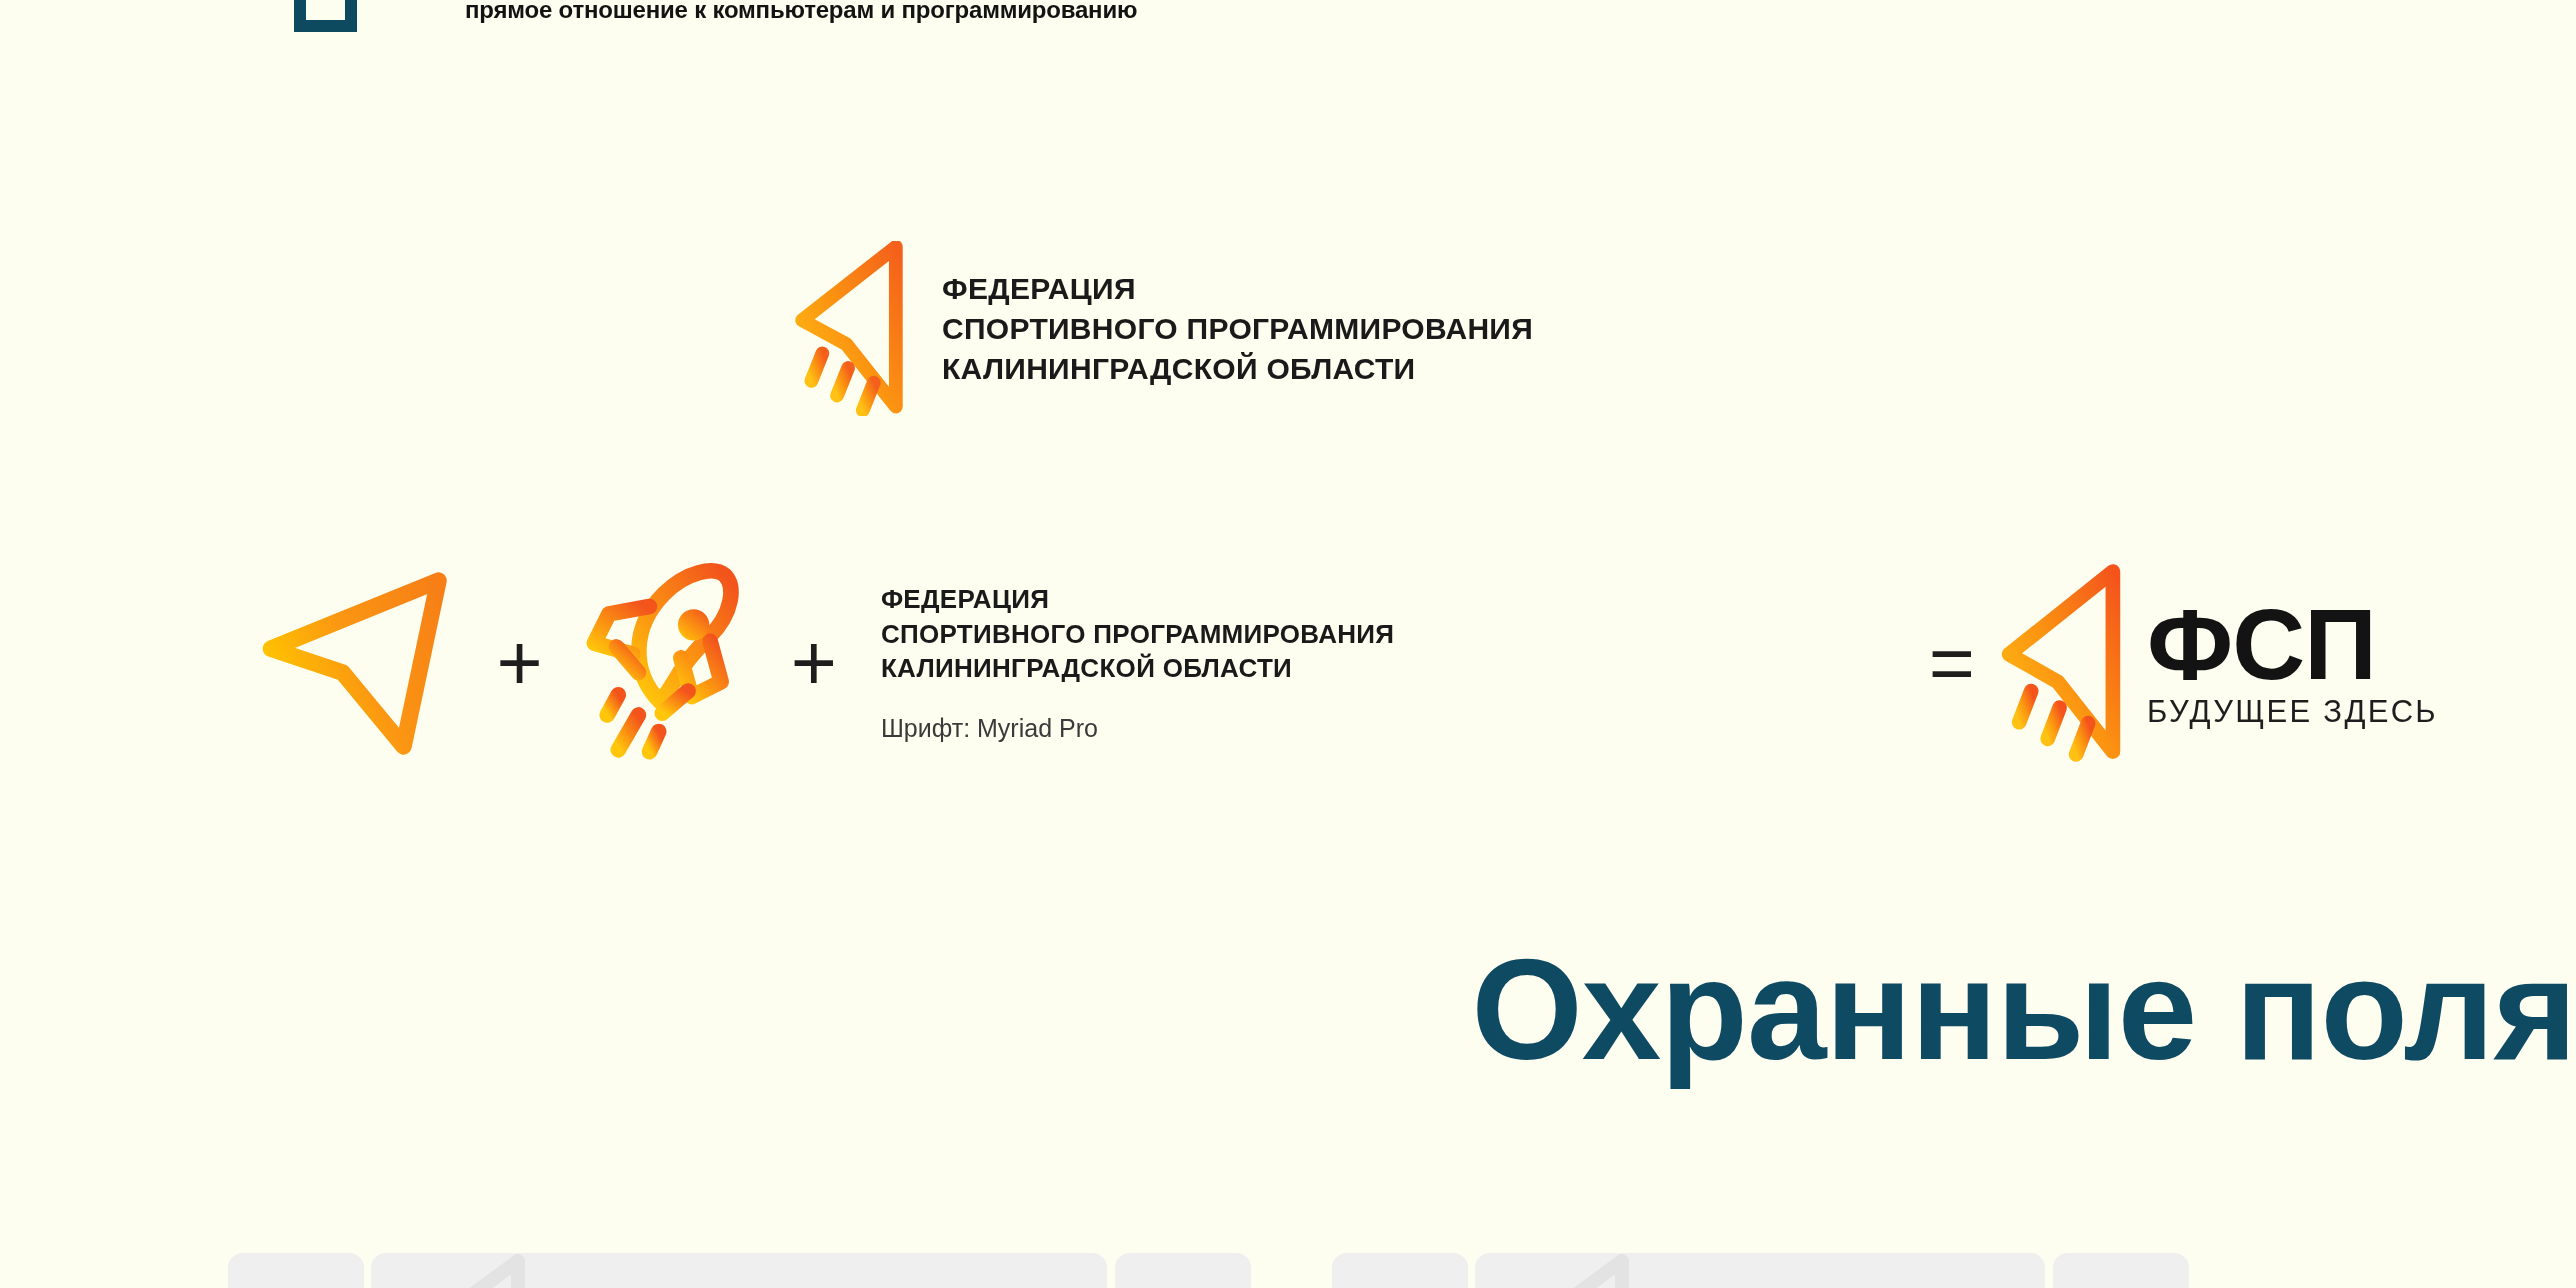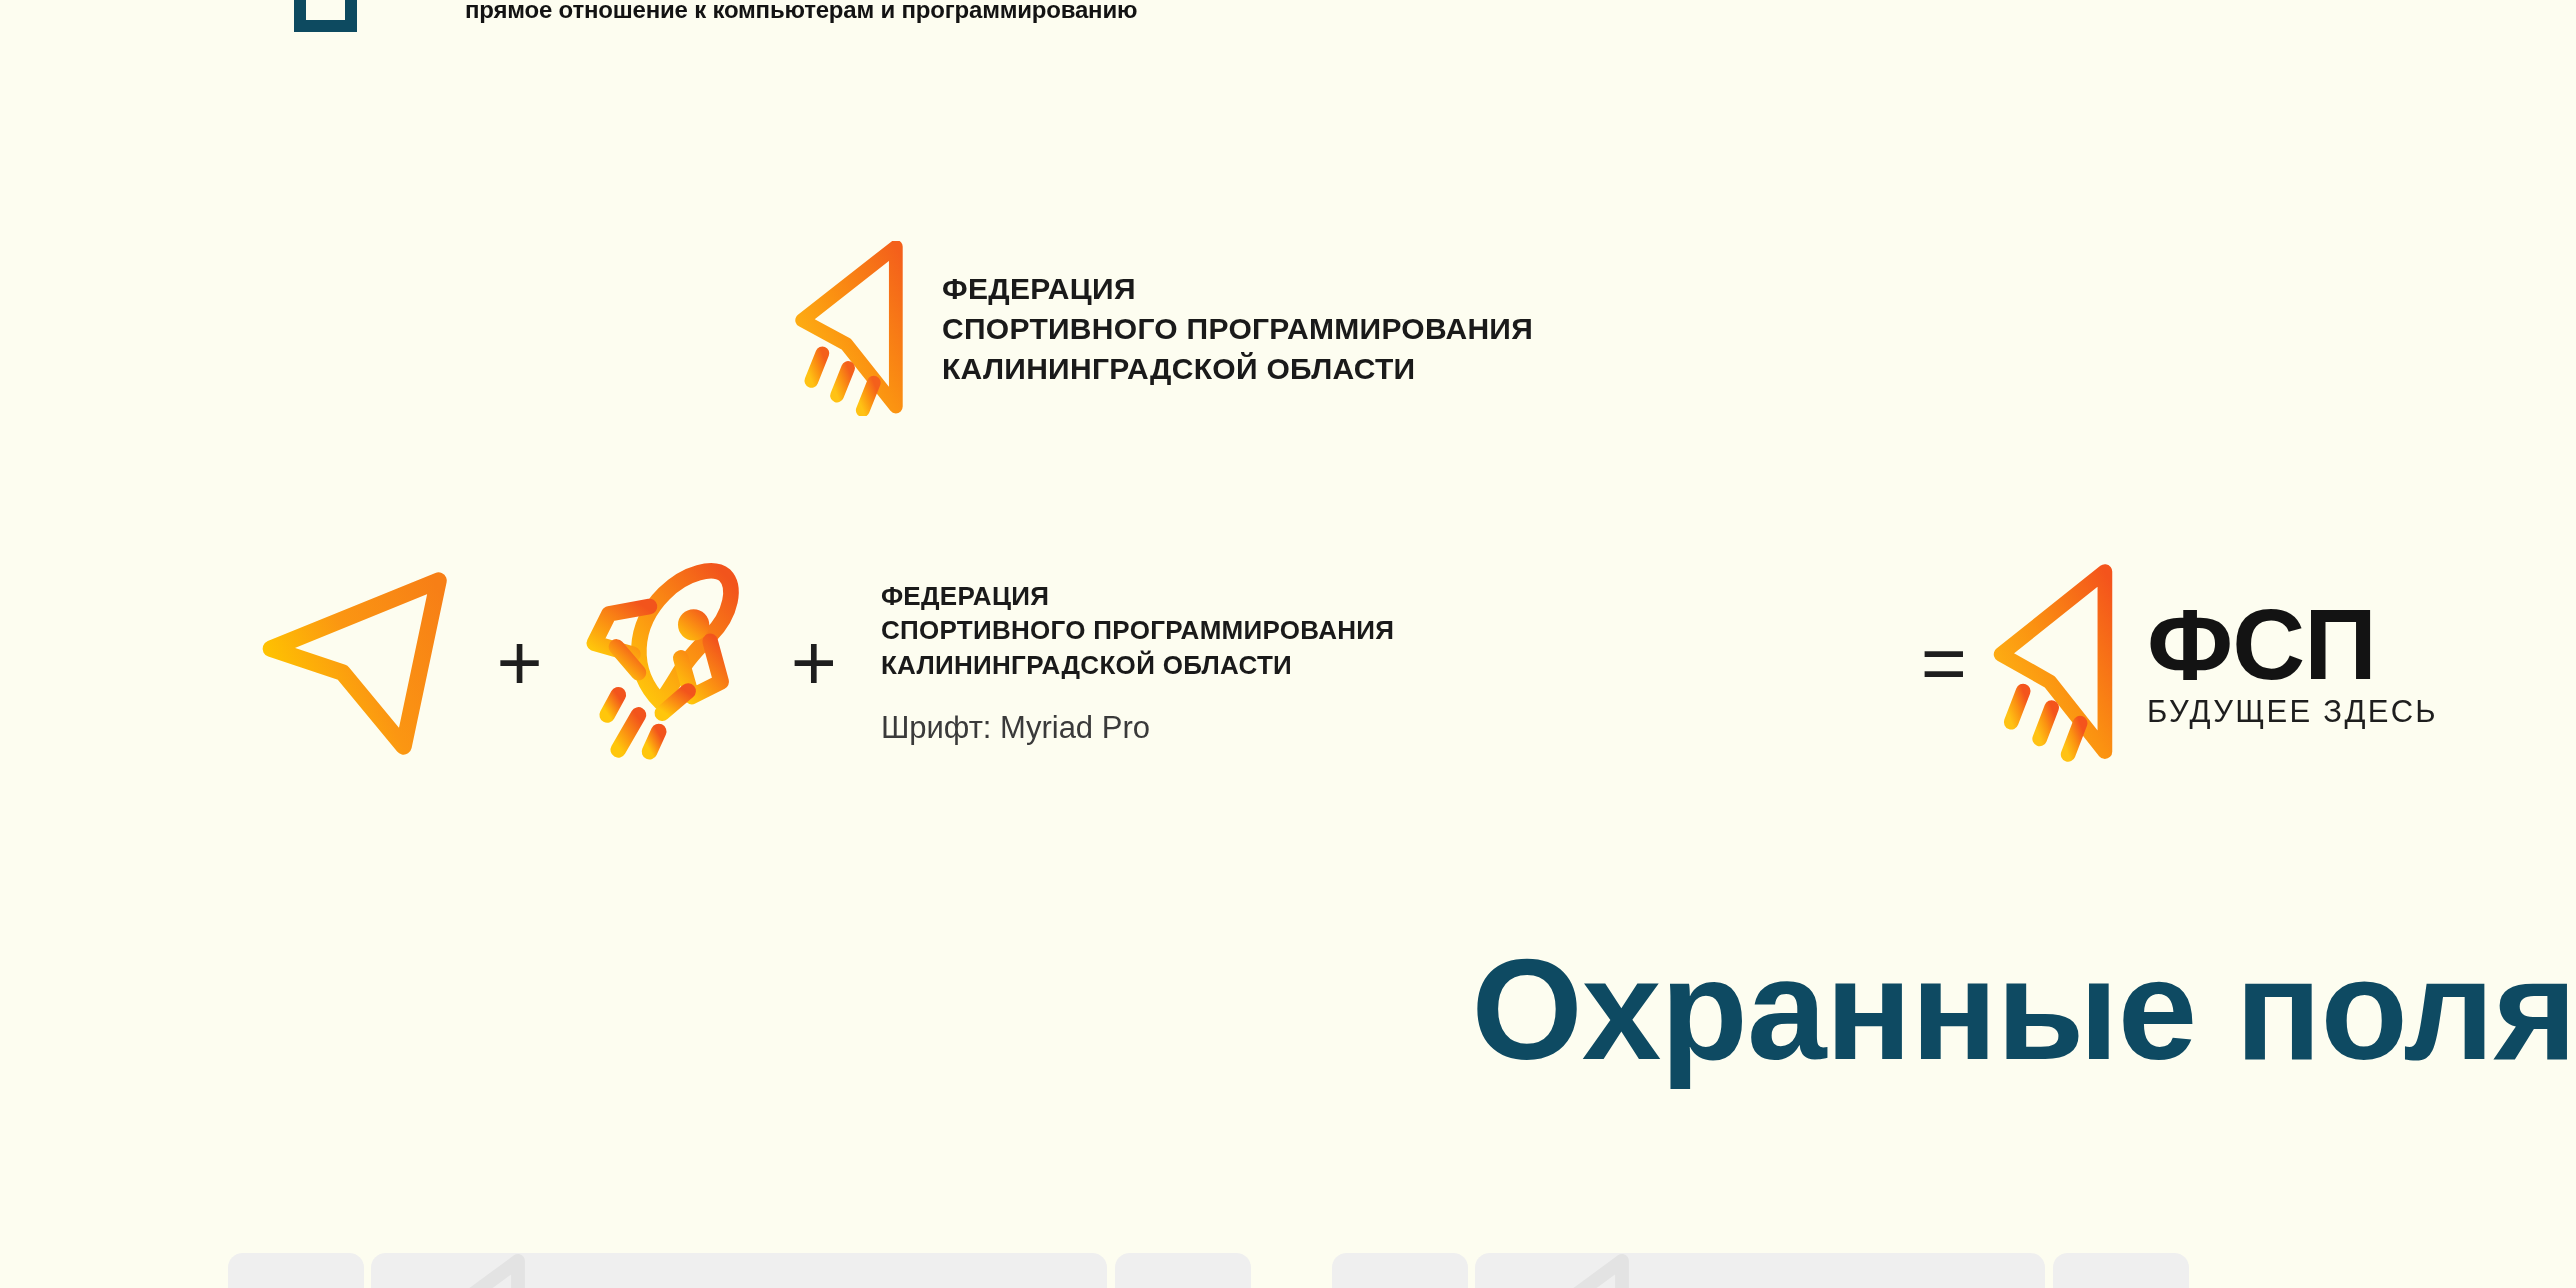--- a/index.html
+++ b/index.html
@@ -103,32 +103,32 @@
   .f-words .line {
     font-size:26px;
     font-weight:700;
     letter-spacing:0.3px;
     color:#1A1A1A;
     line-height:1.33;
     white-space:nowrap;
   }
   .f-words .fontnote {
     margin-top:28px;
-    font-size:31px;
+    font-size:25px;
     font-weight:400;
     letter-spacing:0;
     color:#3A3A3A;
   }
 
   .eq-gap { flex:1 1 auto; }
 
   .f-right {
     display:flex;
     align-items:center;
-    gap:32px;
+    gap:24px;
     margin-left:0;
   }
   .f-right .mark2 { width:124px; height:198px; flex:none; }
   .f-right .fsp-block { display:flex; flex-direction:column; }
   .fsp-abbr {
     font-size:101px;
     font-weight:700;
     letter-spacing:-0.9px;
     color:#131313;
     line-height:0.92;

